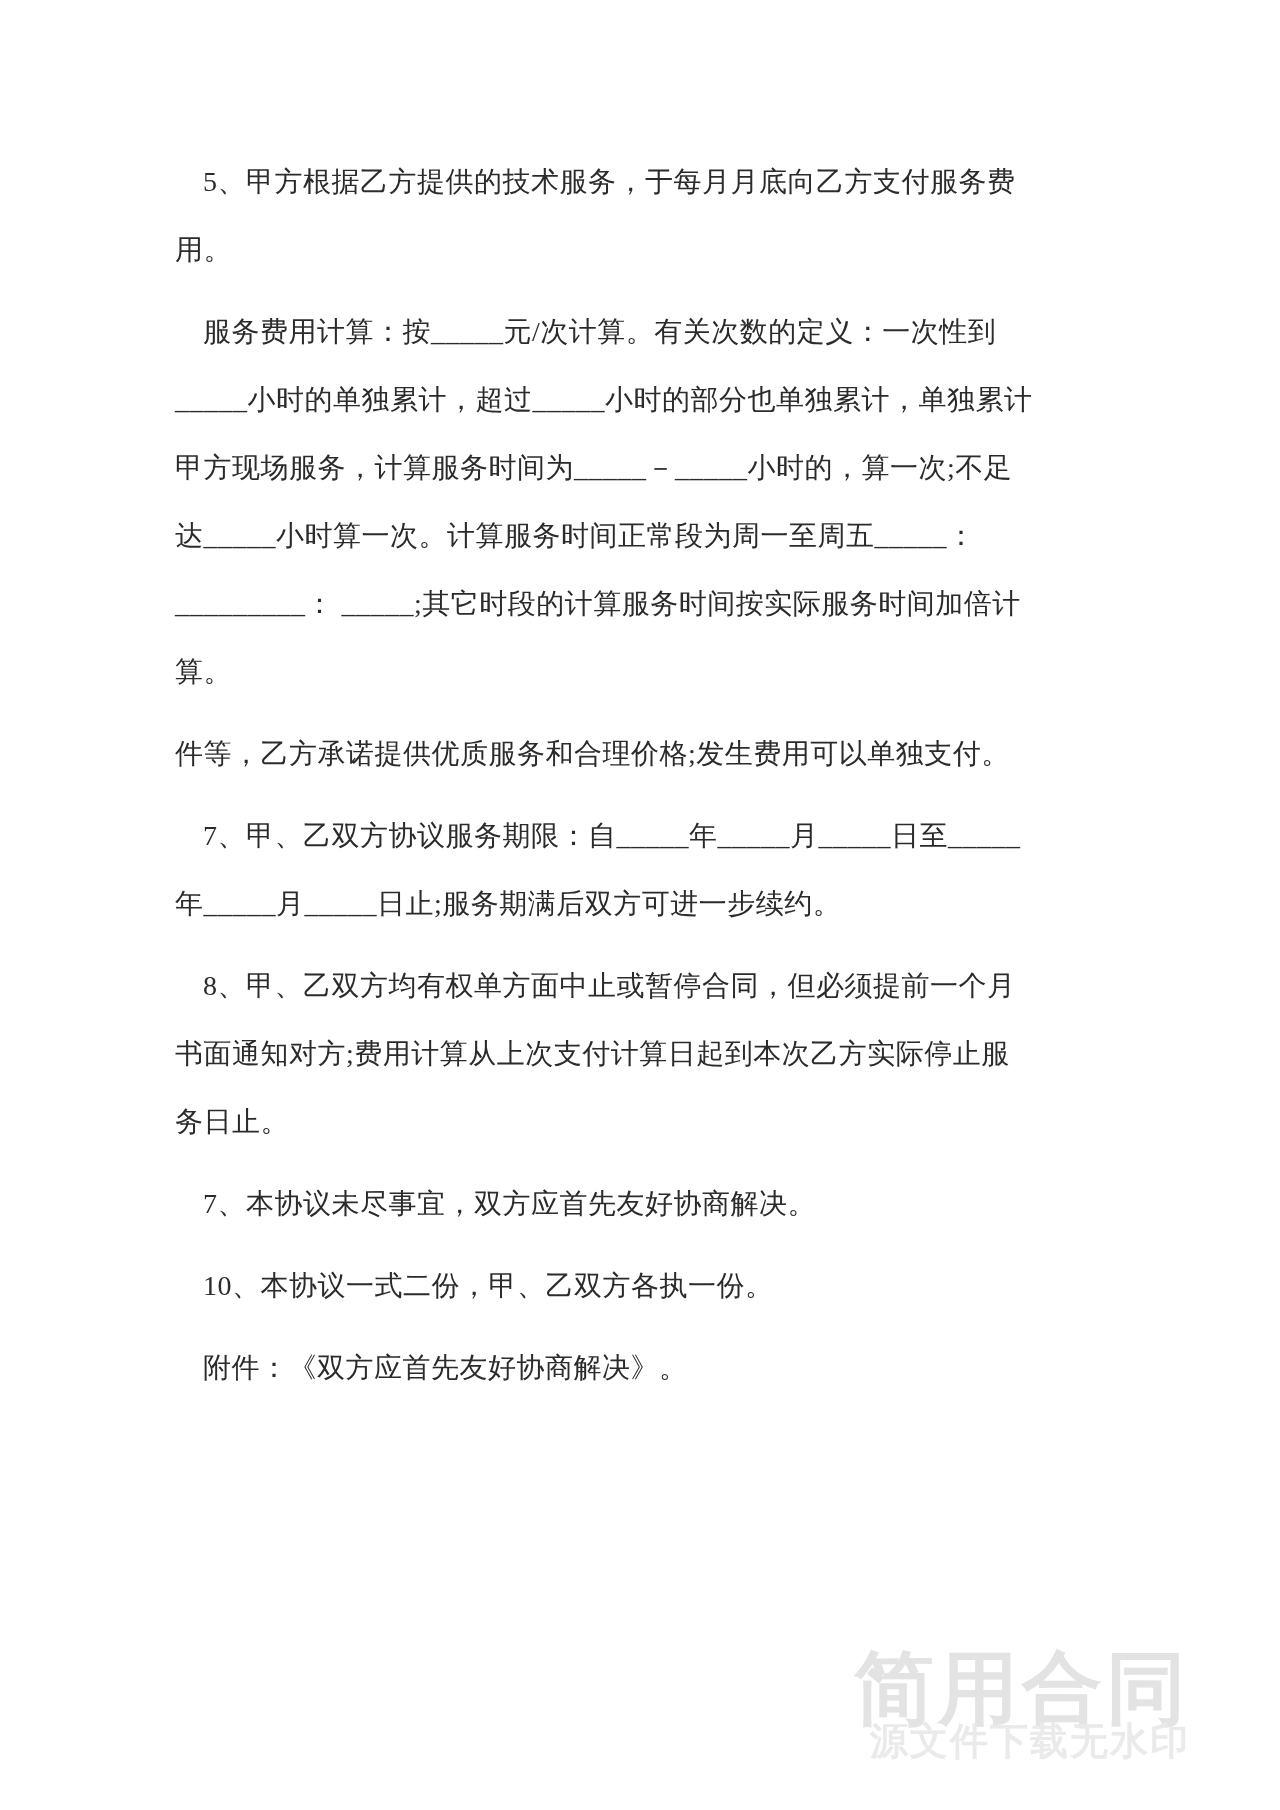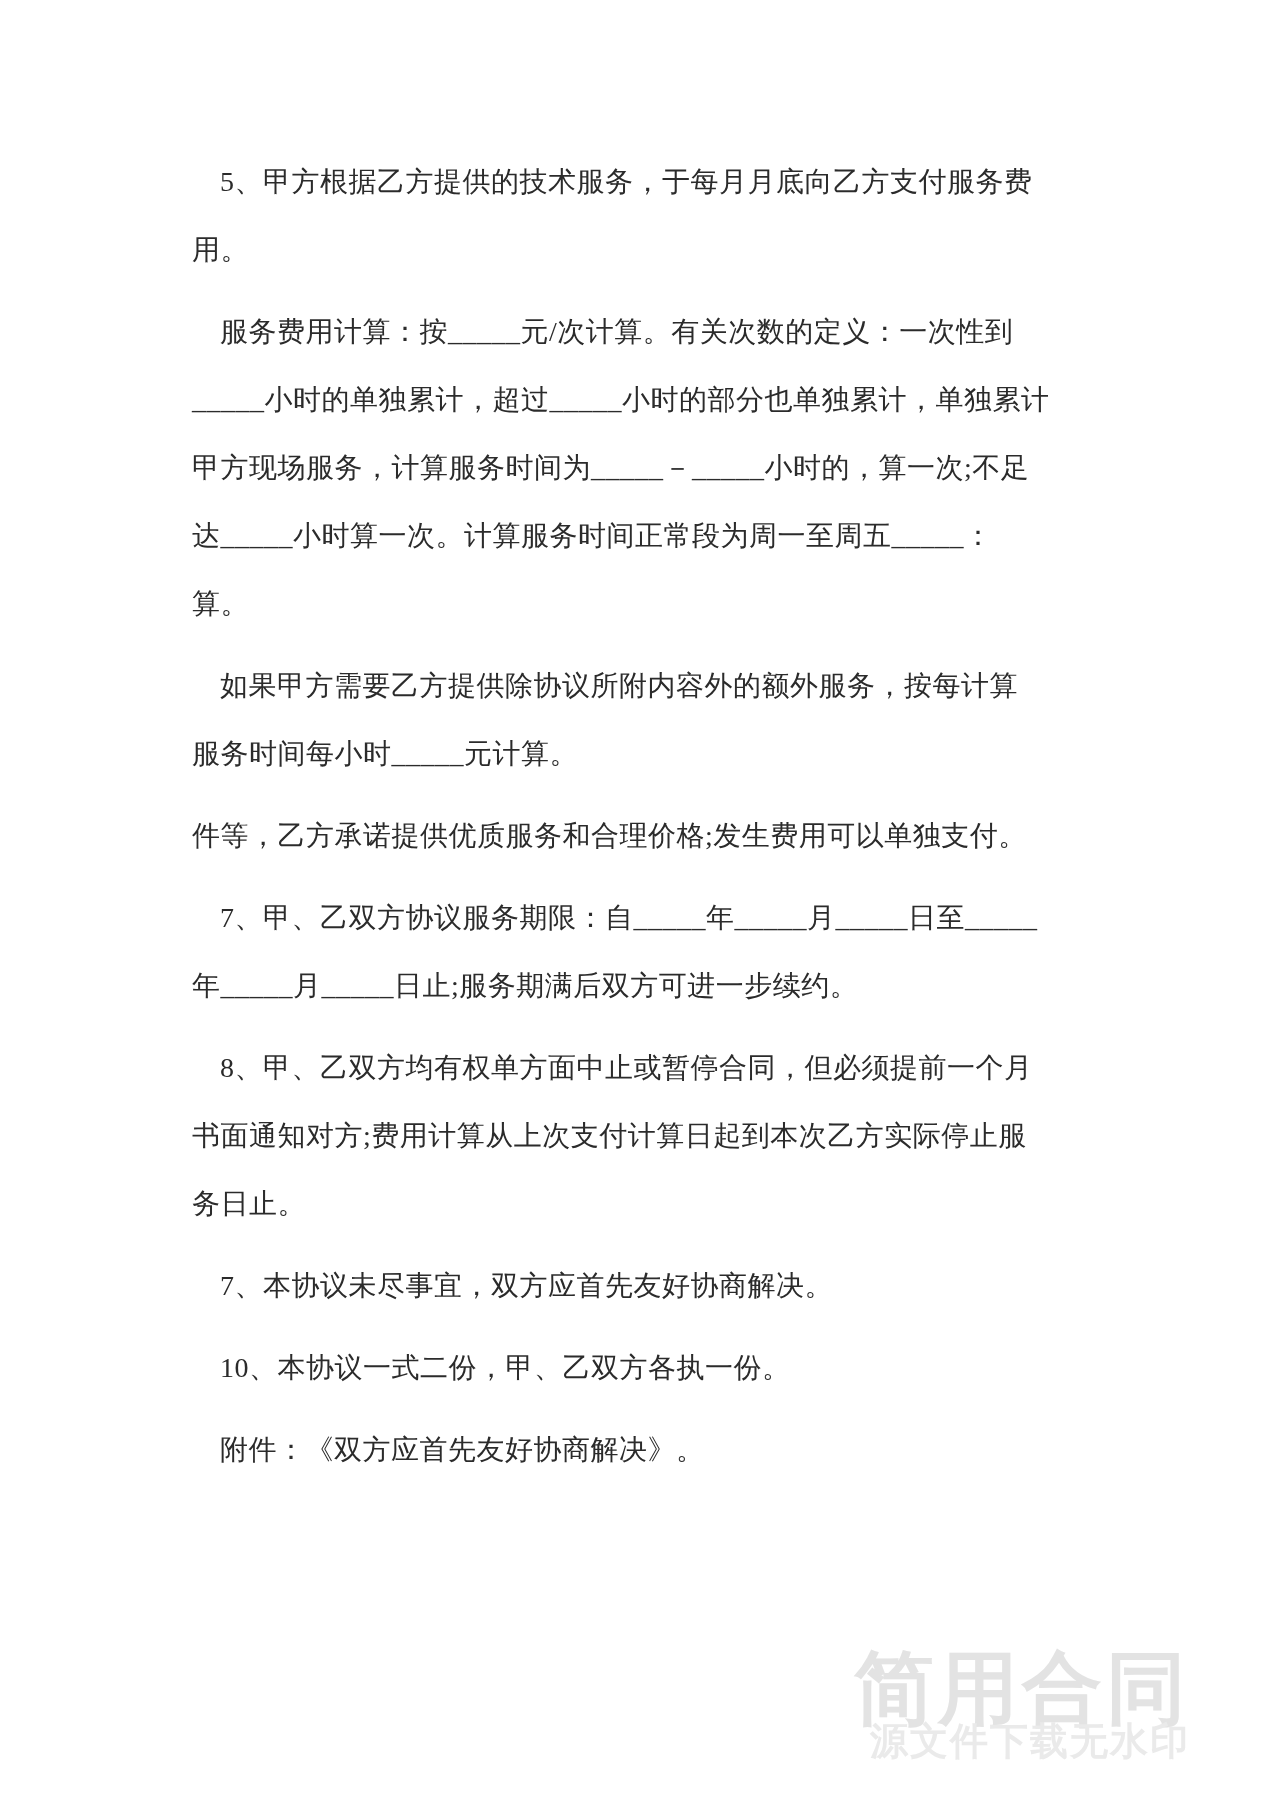--- a/index.html
+++ b/index.html
@@ -28,21 +28,20 @@
     font-size: 28px;
   }
   .para {
     margin: 0 0 14px 0;
   }
   .line {
     height: 68px;
     line-height: 68px;
     white-space: nowrap;
     letter-spacing: 0.5px;
-    margin-left: 17px;
   }
   .line.first {
     text-indent: 28px;
   }
   .watermark {
     position: absolute;
     right: 90px;
     text-align: right;
     font-family: "Liberation Sans", sans-serif;
     font-weight: 900;
@@ -69,25 +68,22 @@
   <div class="doc" id="doc">
       <div class="para">
         <div class="line first">5、甲方根据乙方提供的技术服务，于每月月底向乙方支付服务费</div>
         <div class="line">用。</div>
       </div>
       <div class="para">
         <div class="line first">服务费用计算：按_____元/次计算。有关次数的定义：一次性到</div>
         <div class="line">_____小时的单独累计，超过_____小时的部分也单独累计，单独累计</div>
         <div class="line">甲方现场服务，计算服务时间为_____－_____小时的，算一次;不足</div>
         <div class="line">达_____小时算一次。计算服务时间正常段为周一至周五_____：</div>
+        <div class="line">_________： _____;其它时段的计算服务时间按实际服务时间加倍计</div>
         <div class="line">算。</div>
-      </div>
-      <div class="para">
-        <div class="line first">如果甲方需要乙方提供除协议所附内容外的额外服务，按每计算</div>
-        <div class="line">服务时间每小时_____元计算。</div>
       </div>
       <div class="para">
         <div class="line">件等，乙方承诺提供优质服务和合理价格;发生费用可以单独支付。</div>
       </div>
       <div class="para">
         <div class="line first">7、甲、乙双方协议服务期限：自_____年_____月_____日至_____</div>
         <div class="line">年_____月_____日止;服务期满后双方可进一步续约。</div>
       </div>
       <div class="para">
         <div class="line first">8、甲、乙双方均有权单方面中止或暂停合同，但必须提前一个月</div>

